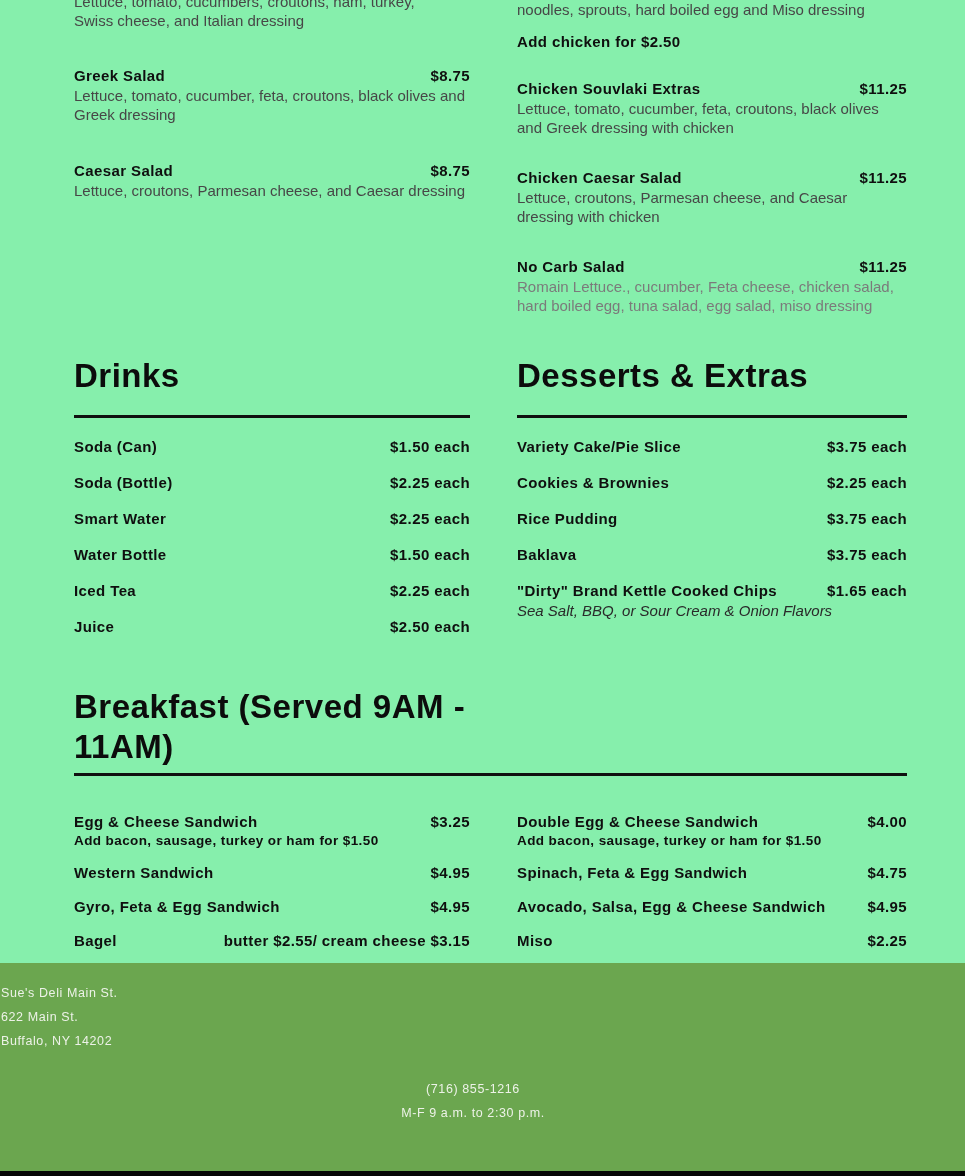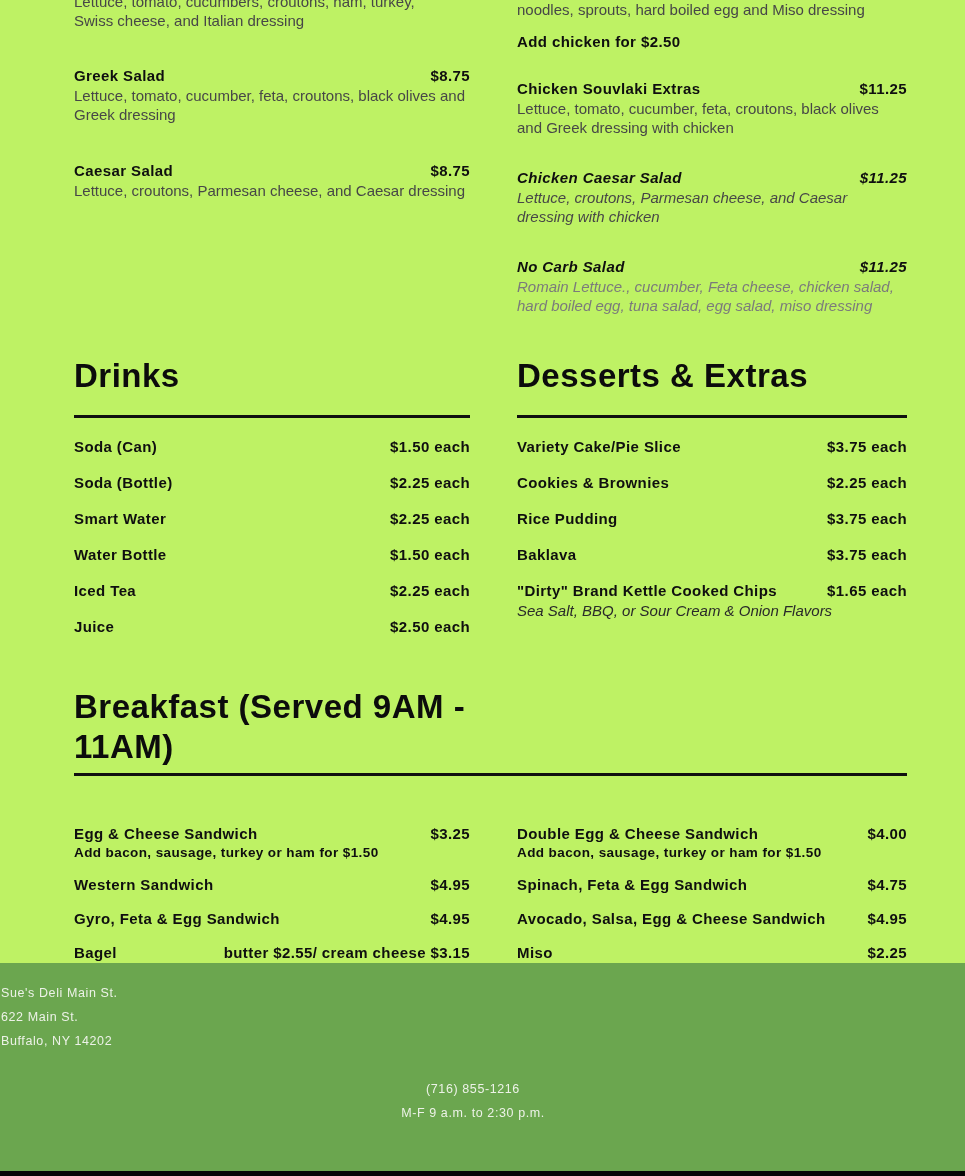--- a/index.html
+++ b/index.html
@@ -1,21 +1,21 @@
 <!DOCTYPE html>
 <html><head>
 <meta charset="utf-8">
 <style>
   * { box-sizing: border-box; }
   html, body { margin: 0; padding: 0; background: #fbfbfb; }
   .page {
     position: relative;
     width: 965px;
     height: 1176px;
-    background: #bef264;
+    background: #86efac;
     overflow: hidden;
     font-family: "Liberation Sans", sans-serif;
     color: #161616;
   }
   .content { padding: 0 58px 0 74px; }
   .cols {
     display: grid;
     grid-template-columns: 396px 390px;
     column-gap: 47px;
   }
@@ -59,37 +59,37 @@
     line-height: 38px;
     margin: 0;
     color: #0c0c0c;
   }
   .head-rule { border-bottom: 3px solid #101010; padding-bottom: 20px; }
   
   .salad-block-a { margin-top: 36px; }
   .salad-block-b { margin-top: 37px; }
   .add-note { margin-top: 13px; }
   .salad-block-r1 { margin-top: 27px; }
-  .salad-block-r2 { margin-top: 31px; font-style: italic; }
+  .salad-block-r2 { margin-top: 31px; }
   
   .mid-grid { margin-top: 42px; }
   .price-list { margin-top: 19px; }
   .price-row { margin-bottom: 16px; }
   .flavors {
     font-style: italic;
     font-size: 15px;
     color: #2a2a2a;
     line-height: 19px;
   }
   
   .breakfast-section { margin-top: 34px; }
   .breakfast-head { border-bottom: 3px solid #101010; }
   .breakfast-title { max-width: 430px; line-height: 40px; padding-bottom: 6px; }
   .bk-grid { margin-top: 36px; }
-  .bk-row { margin-bottom: 14px; margin-top: 12px; }
+  .bk-row { margin-bottom: 14px; }
   .bk-row.with-sub { margin-bottom: 13px; }
   
   .footer {
     position: absolute;
     left: 0; right: 0; bottom: 0;
     height: 213px;
     margin-top: 23px;
   }
   .footer-green {
     height: 208px;

